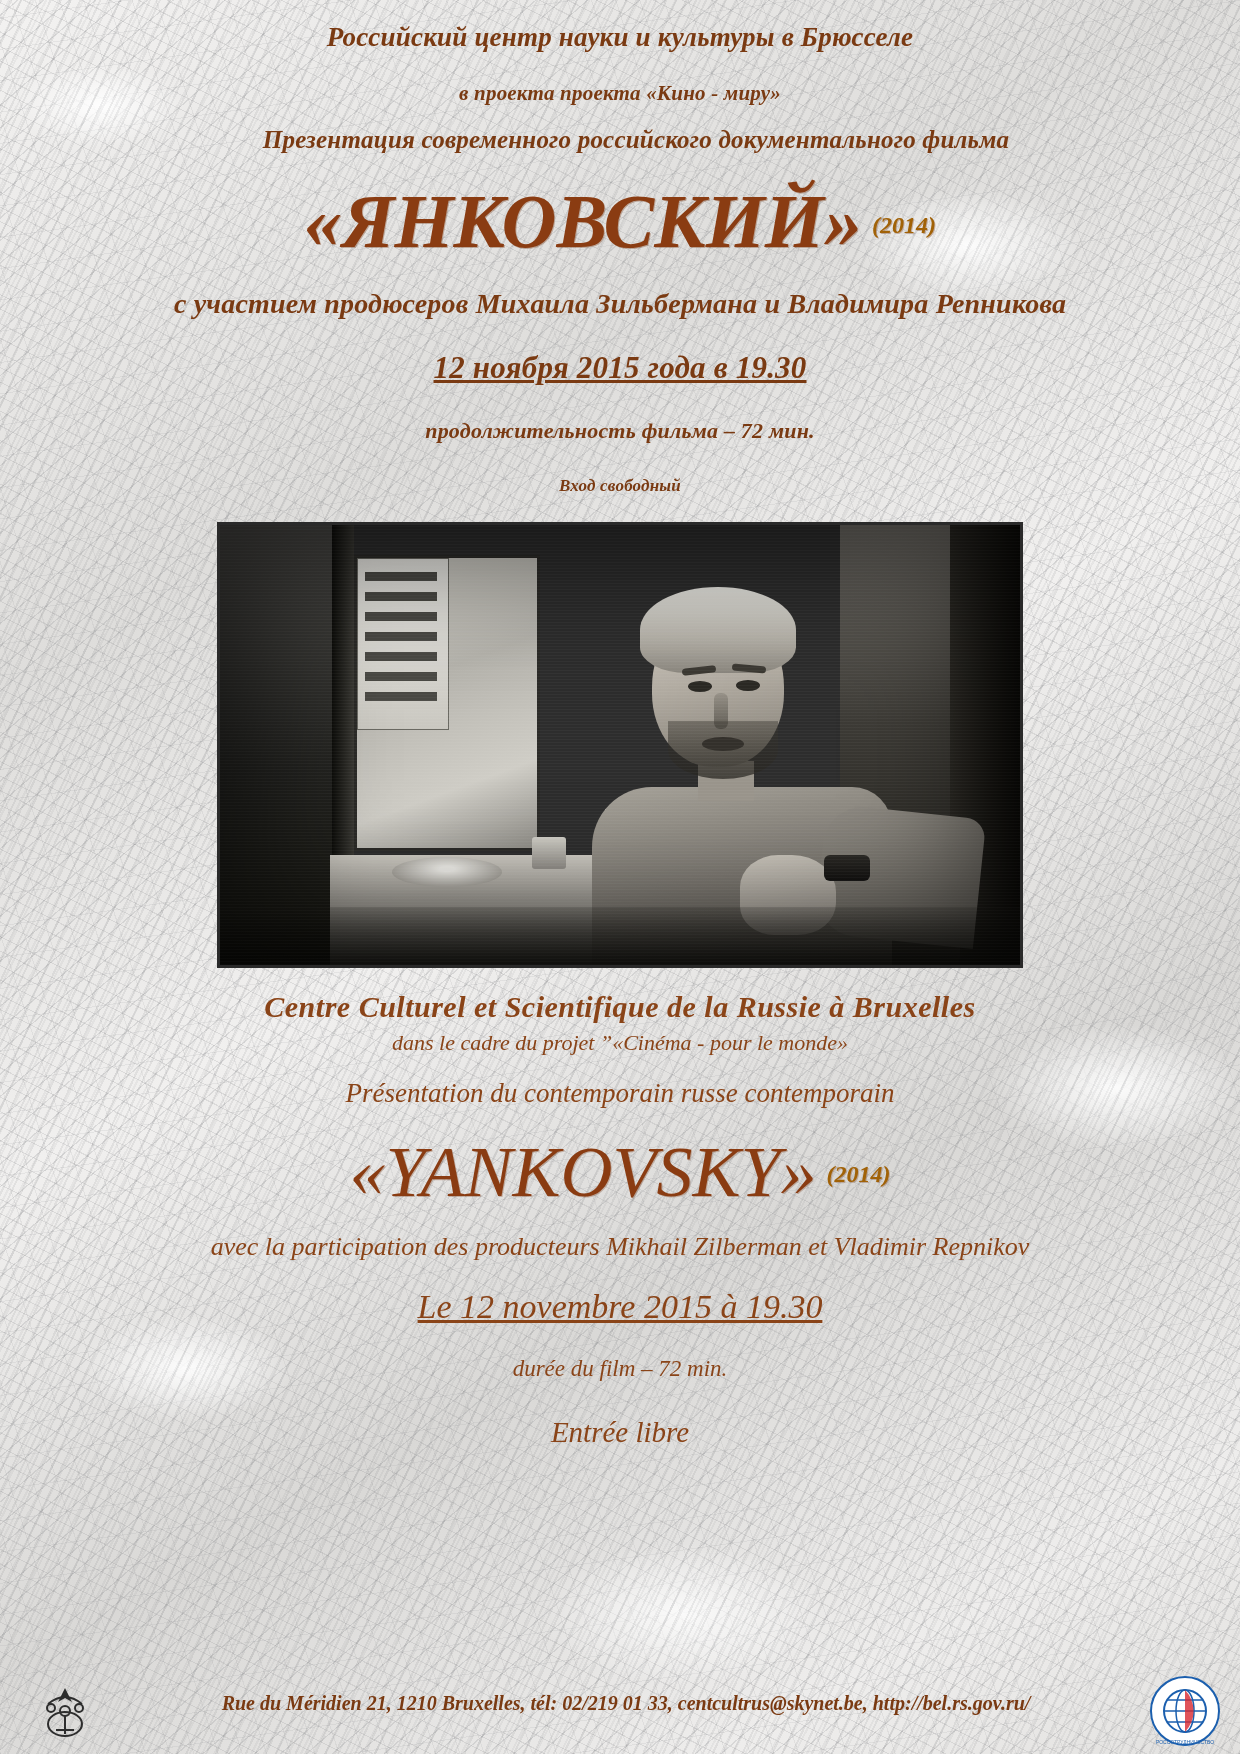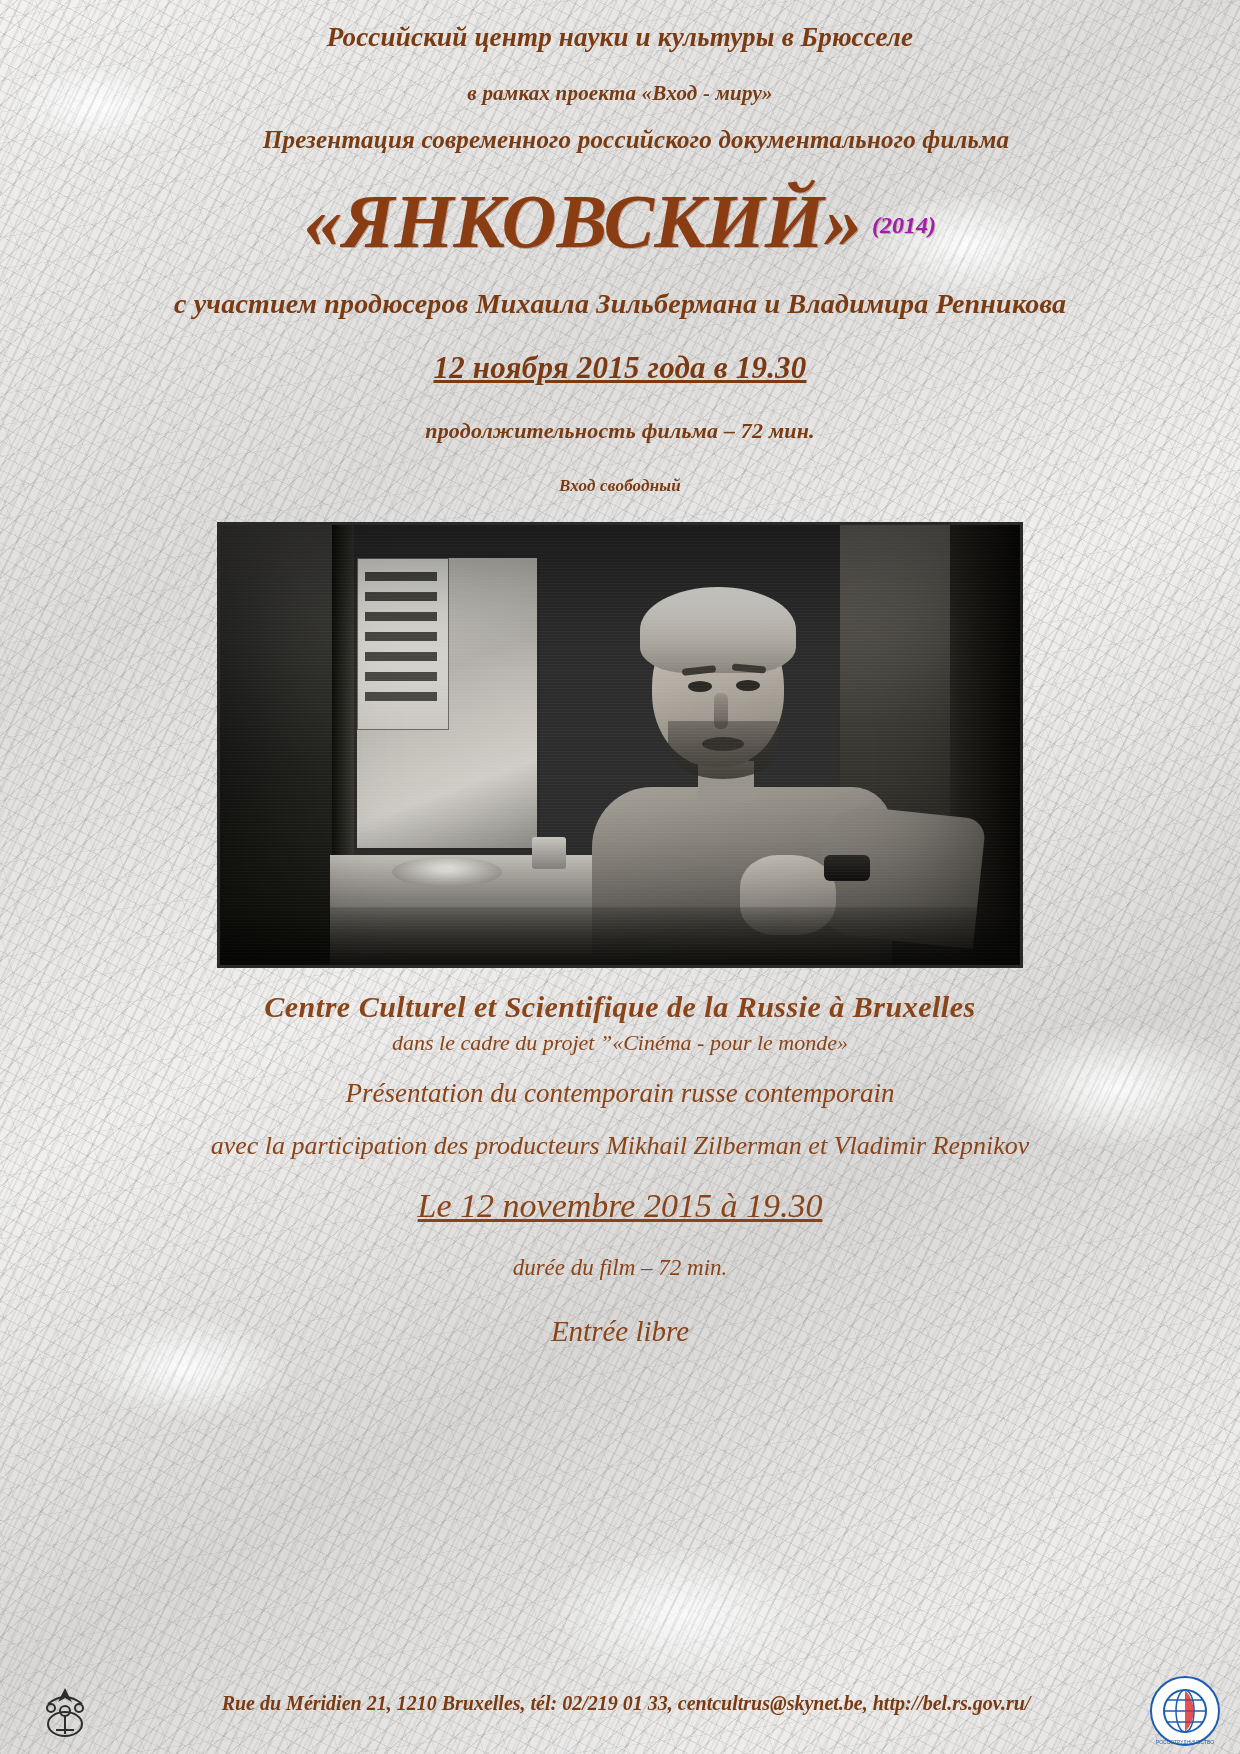--- a/index.html
+++ b/index.html
@@ -87,21 +87,21 @@
     line-height: 1.05;
     text-shadow: 1px 1px 0 rgba(120,60,25,0.35);
     font-family: "Liberation Serif", serif;
   }
   .title-year {
     font-size: 24px;
     font-weight: bold;
     font-style: italic;
     vertical-align: 14px;
     margin-left: 10px;
-    color: #a21caf;
+    color: #a16207;
   }
 
   #ru-producers { font-size: 28px; padding-top: 26px; }
   #ru-date {
     font-size: 31px;
     padding-top: 30px;
     text-decoration: underline;
   }
   #ru-duration { font-size: 22px; padding-top: 32px; }
   #ru-entry    { font-size: 17px; padding-top: 32px; }
@@ -292,21 +292,21 @@
   }
 </style>
 </head>
 <body>
 
 <div class="poster"></div>
 
 <div class="content">
 
   <div class="ru-line" id="ru-org">Российский центр науки и культуры в Брюсселе</div>
-  <div class="ru-line" id="ru-project">в рамках проекта «Вход - миру»</div>
+  <div class="ru-line" id="ru-project">в проекта проекта «Кино - миру»</div>
   <div class="ru-line" id="ru-presentation">Презентация современного российского документального фильма</div>
 
   <div class="title-ru">
     <span>«ЯНКОВСКИЙ»</span><span class="title-year">(2014)</span>
   </div>
 
   <div class="ru-line" id="ru-producers">с участием продюсеров Михаила Зильбермана и Владимира Репникова</div>
   <div class="ru-line" id="ru-date">12 ноября 2015 года в 19.30</div>
   <div class="ru-line" id="ru-duration">продолжительность фильма – 72 мин.</div>
   <div class="ru-line" id="ru-entry">Вход свободный</div>
@@ -350,20 +350,23 @@
     <div class="ph ph-watch"></div>
     <div class="ph ph-midfloor"></div>
     <div class="ph ph-grain"></div>
     <div class="ph ph-vignette"></div>
   </div>
 
   <div class="fr-line" id="fr-org">Centre Culturel et Scientifique de  la Russie à Bruxelles</div>
   <div class="fr-line" id="fr-project">dans le cadre du  projet ”«Cinéma - pour le monde»</div>
   <div class="fr-line" id="fr-presentation">Présentation du contemporain russe contemporain</div>
 
+  <div class="title-fr">
+    <span>«YANKOVSKY»</span><span class="title-year">(2014)</span>
+  </div>
 
   <div class="fr-line" id="fr-producers">avec la participation des producteurs Mikhail  Zilberman et Vladimir Repnikov</div>
   <div class="fr-line" id="fr-date">Le 12 novembre  2015 à  19.30</div>
   <div class="fr-line" id="fr-duration">durée du film – 72 min.</div>
   <div class="fr-line" id="fr-entry">Entrée libre</div>
 
 </div>
 
 <div class="footer">
   <div class="logo-left">

